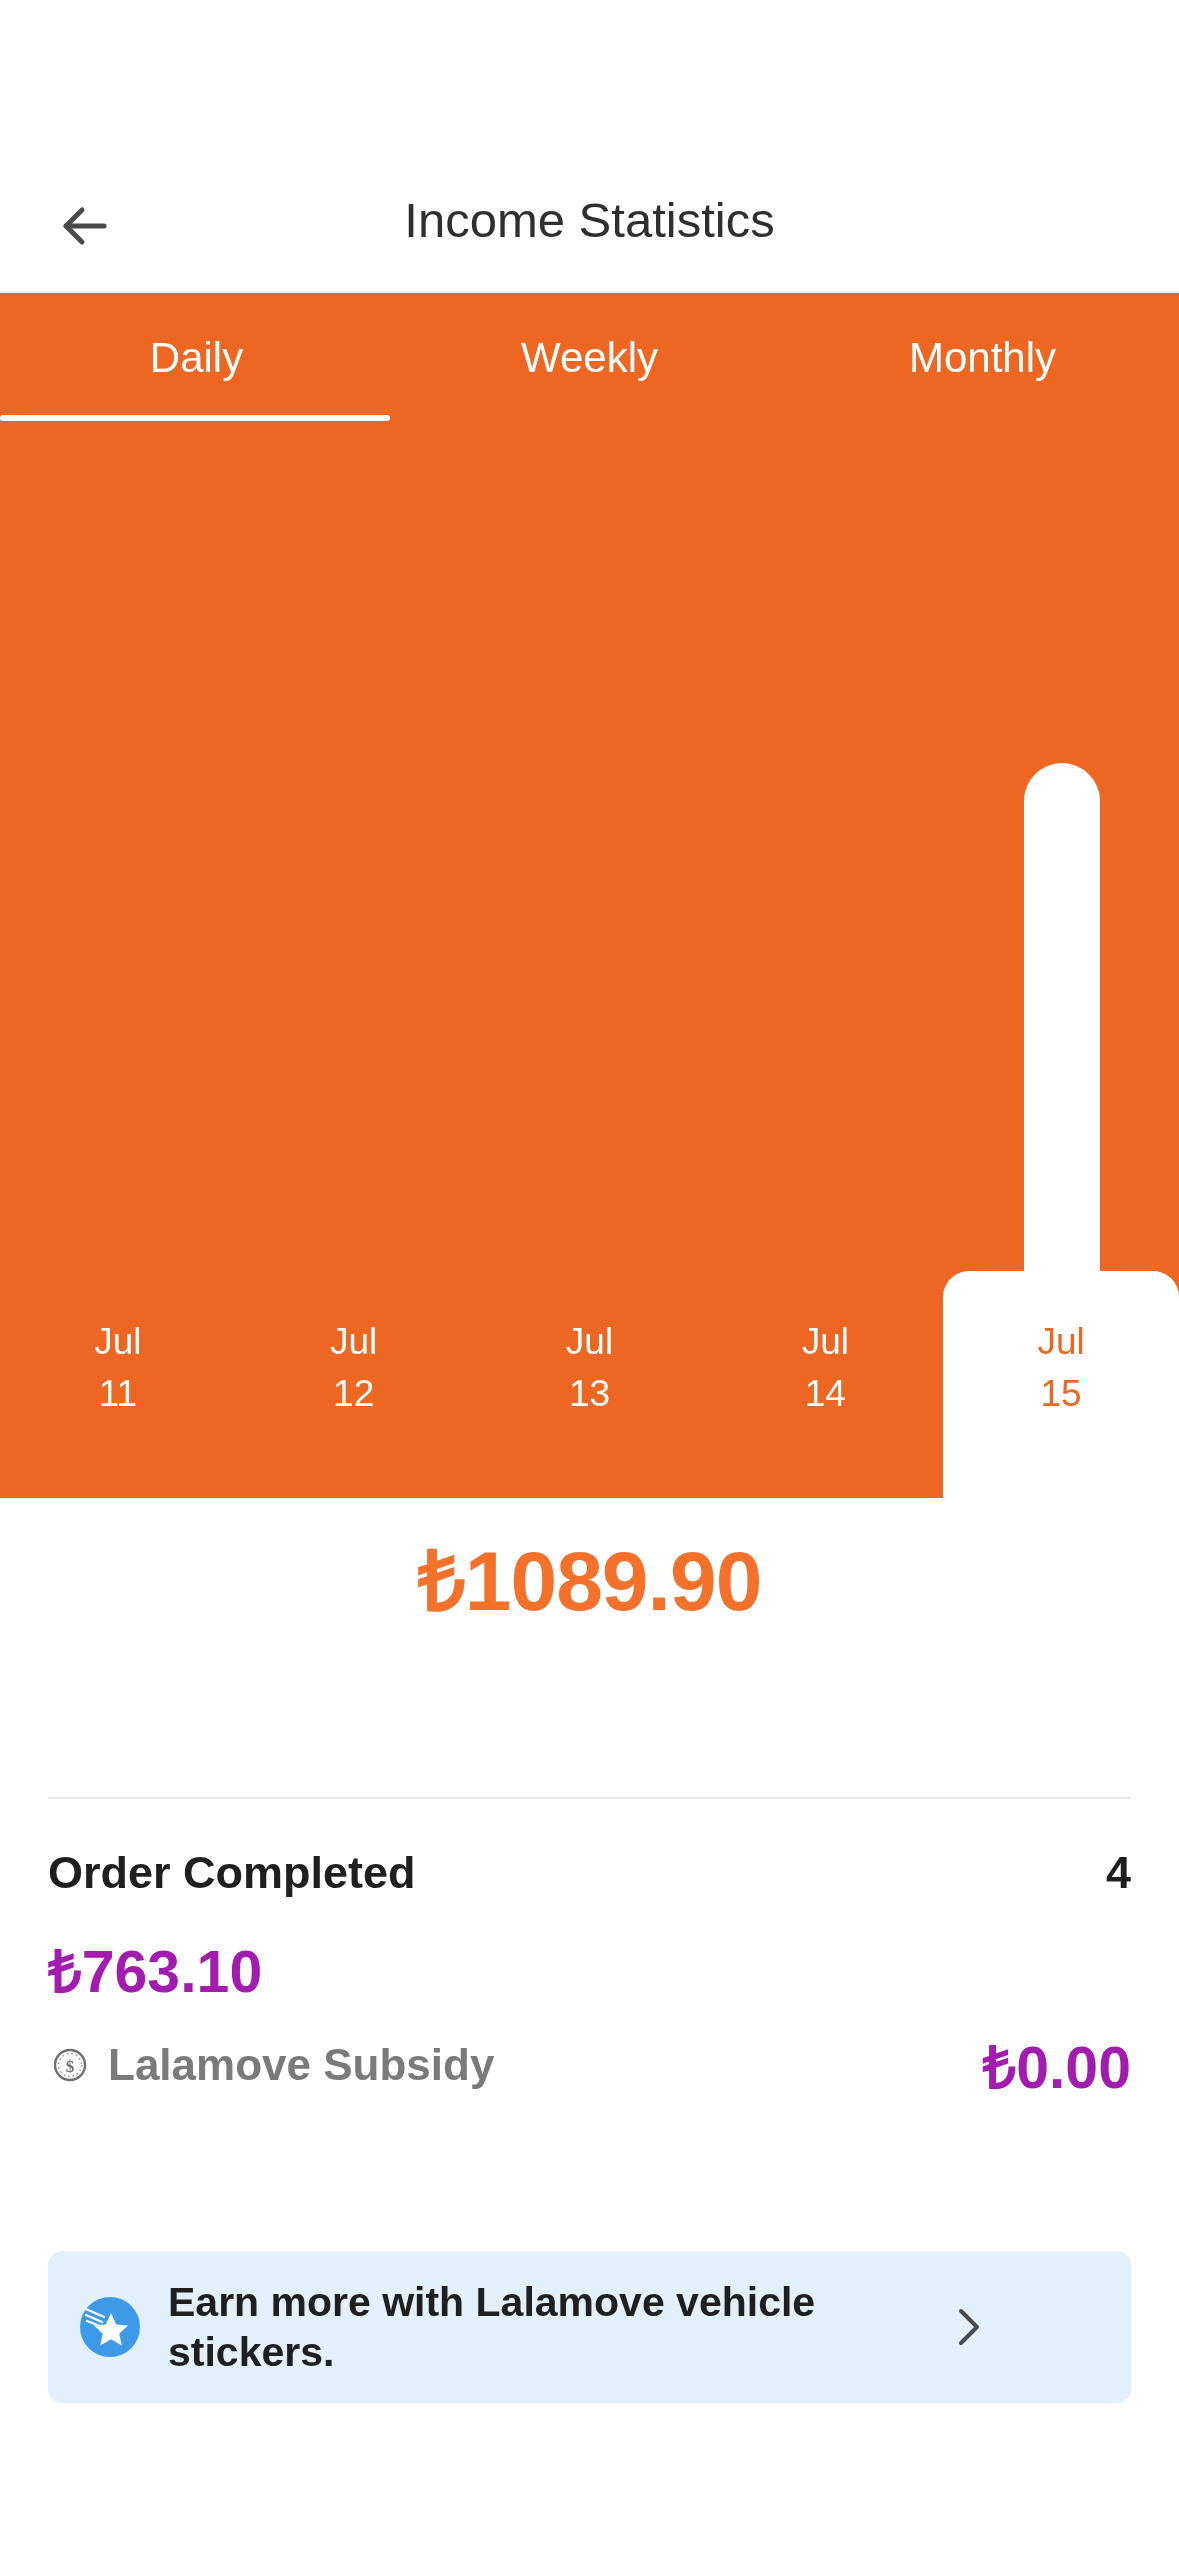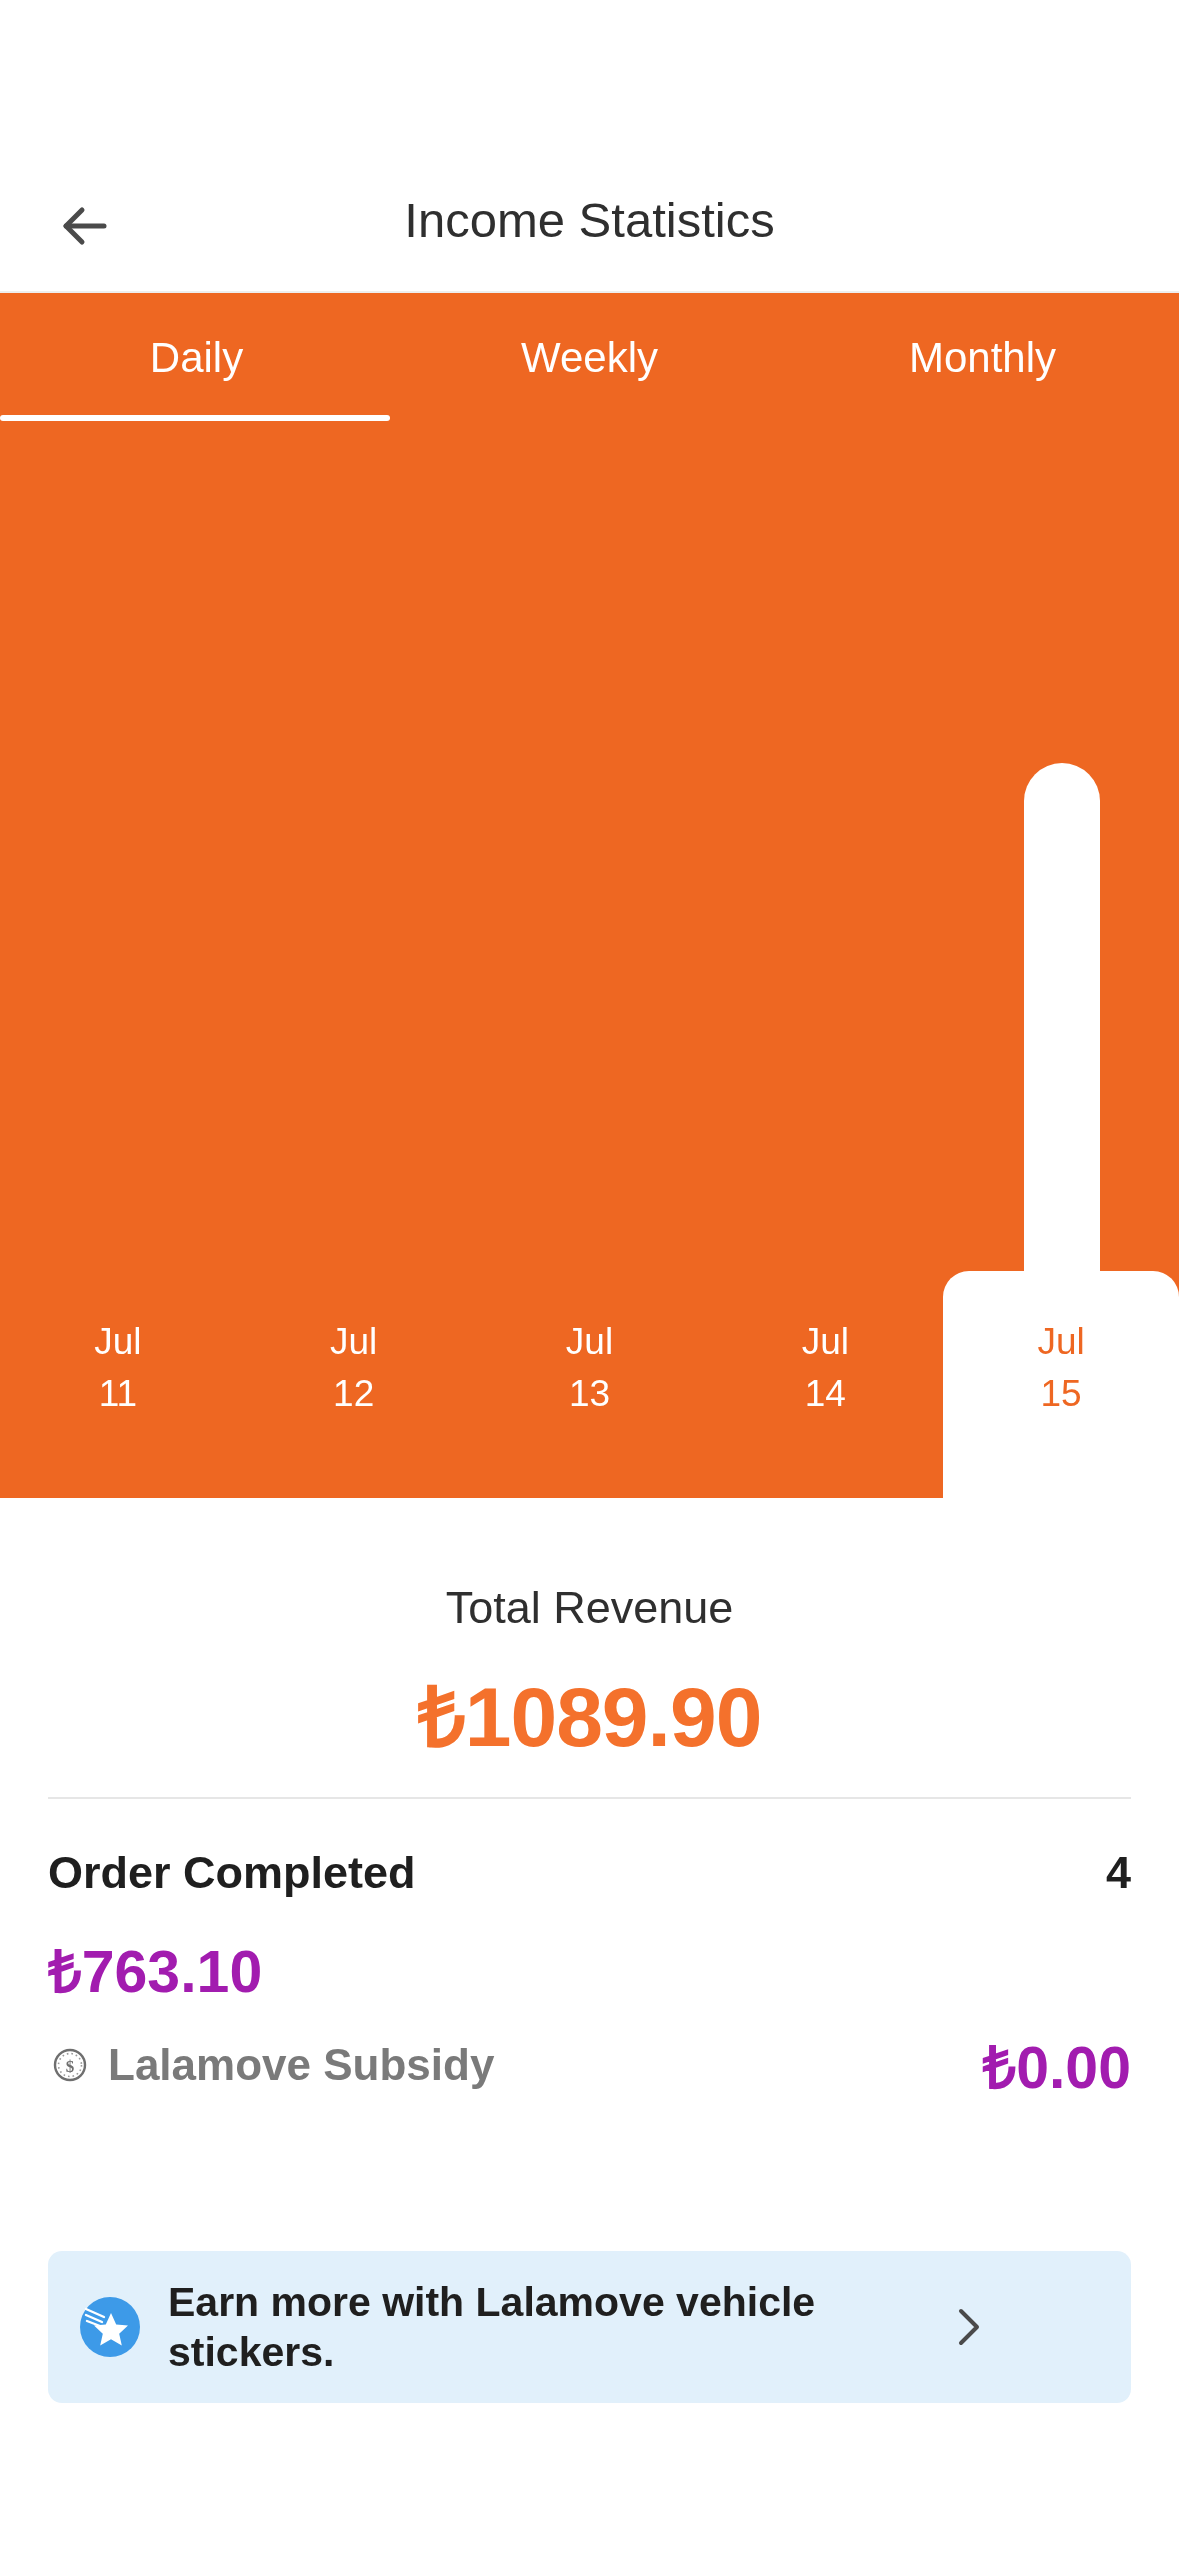--- a/index.html
+++ b/index.html
@@ -318,21 +318,20 @@
       <span>14</span>
     </div>
     <div class="day selected">
       <span>Jul</span>
       <span>15</span>
     </div>
   </div>
 </div>
 
 <div class="summary">
-  <div class="total-label">Total Revenue</div>
   <div class="total-value">₺1089.90</div>
 </div>
 
 <div class="divider"></div>
 
 <div class="rows">
 
   <div class="row head">
     <div class="row-left">
       <span class="row-label">Order Completed</span>

